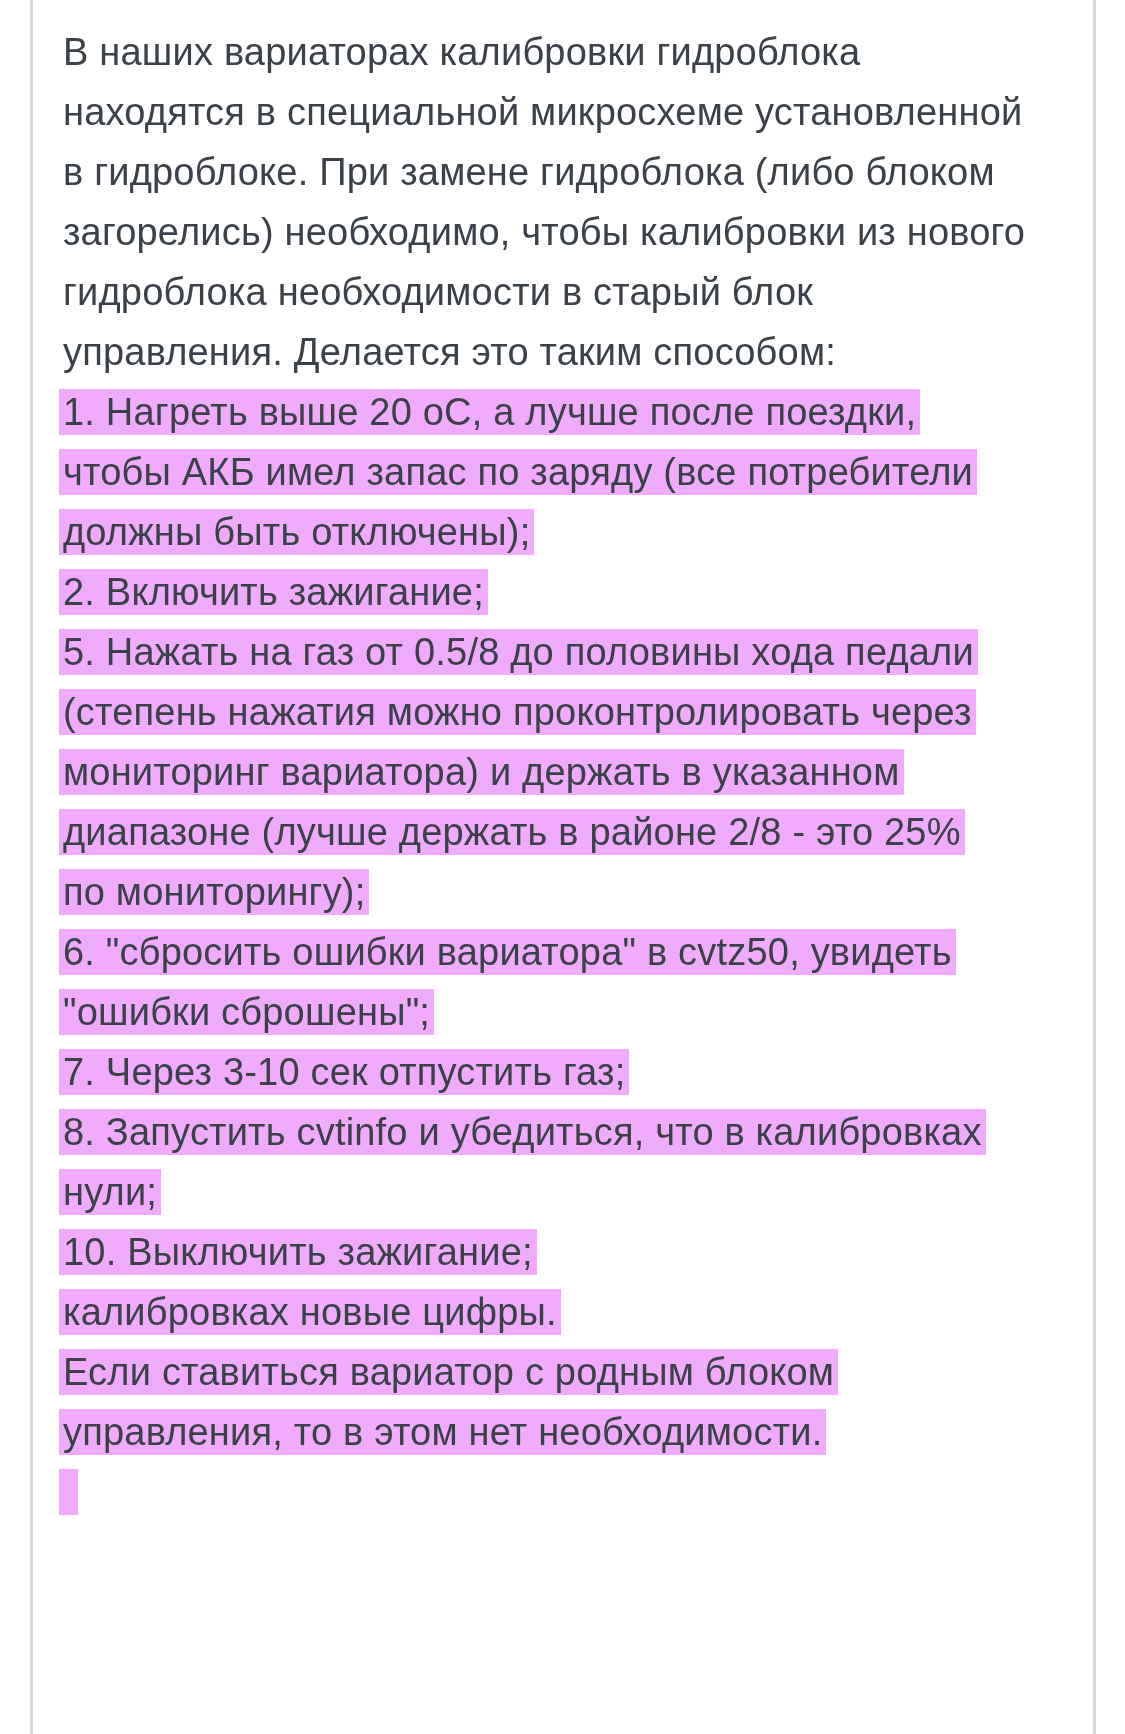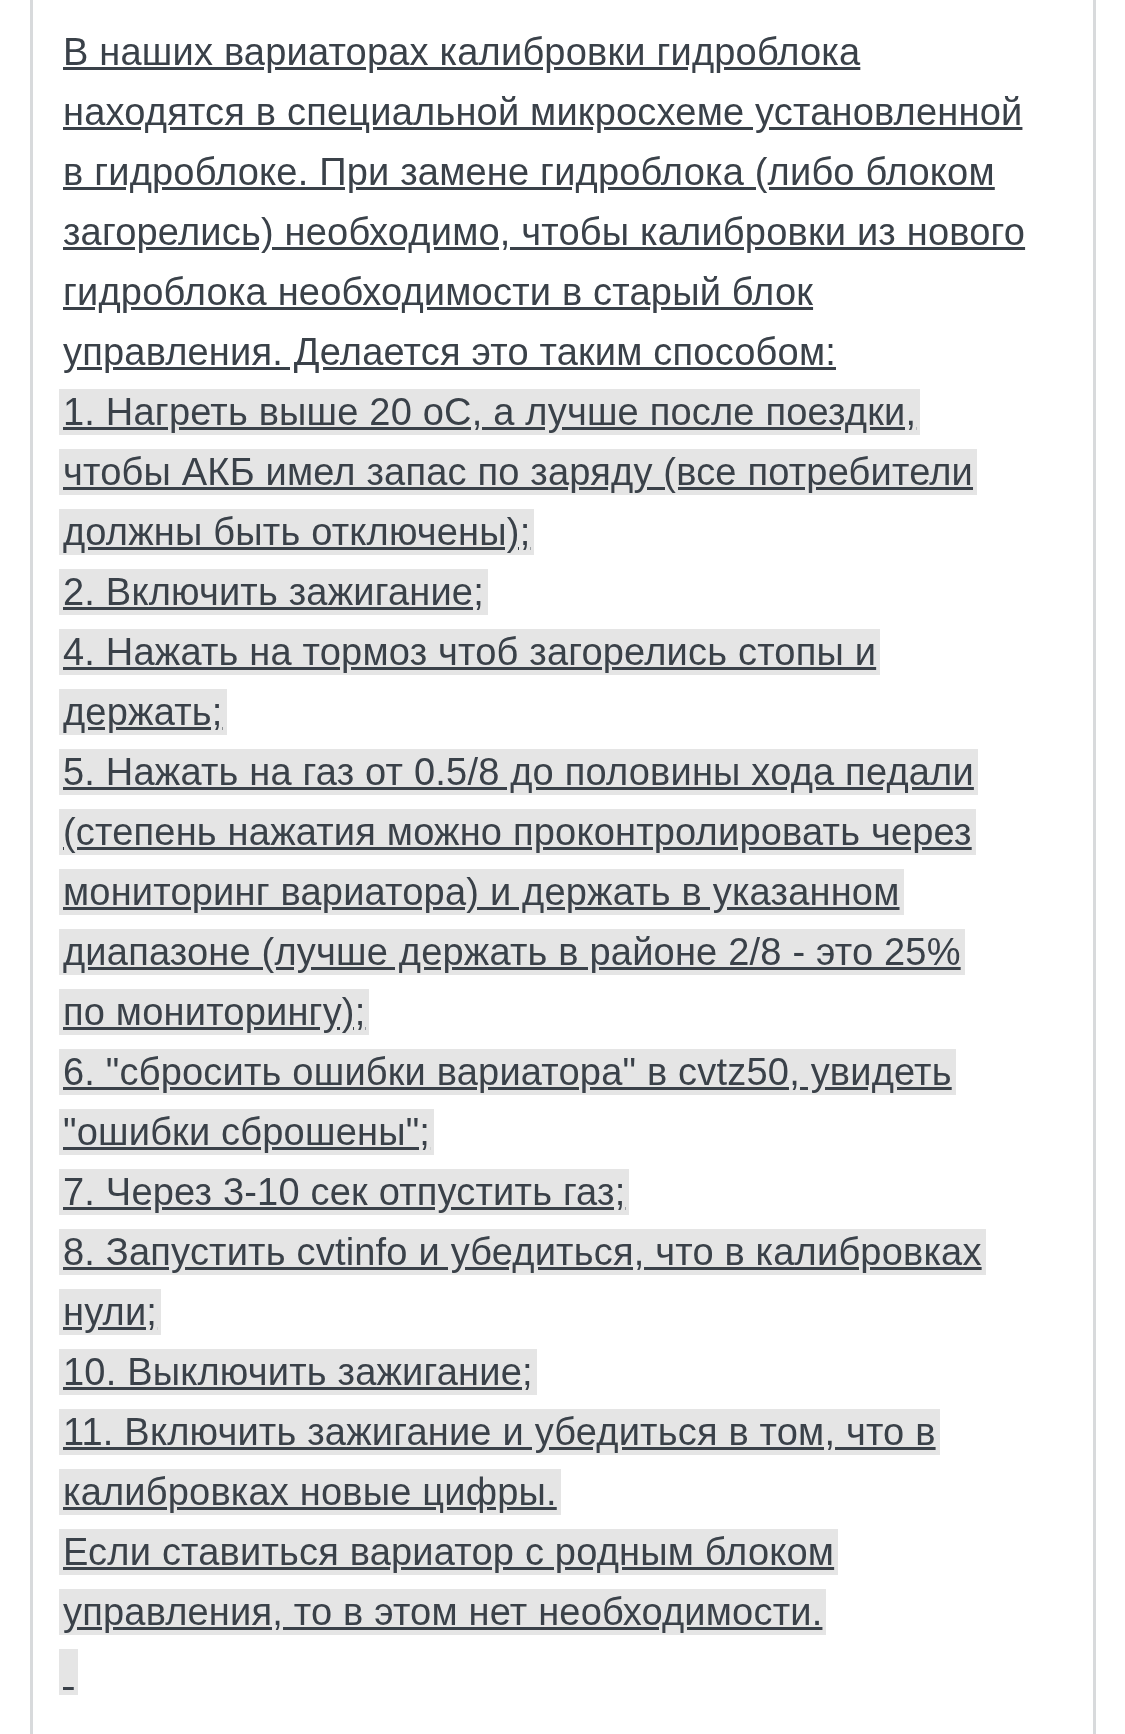--- a/index.html
+++ b/index.html
@@ -34,24 +34,23 @@
     color: #3a4149;
     letter-spacing: 0.2px;
   }
   .para {
     margin: 0;
     padding: 0;
   }
   .line {
     display: block;
     white-space: nowrap;
-    text-decoration: underline;
   }
   .hl {
-    background: #e5e5e5;
+    background: #f0abfc;
     padding: 2px 4px;
     margin: 0 -4px;
   }
 </style>
 </head>
 <body>
 
 <div class="page">
   <div class="vline vline-left"></div>
   <div class="vline vline-right"></div>
@@ -66,24 +65,20 @@
       </p>
       <p class="para">
         <span class="line"><span class="hl">1. Нагреть выше 20 оС, а лучше после поездки,</span></span>
         <span class="line"><span class="hl">чтобы АКБ имел запас по заряду (все потребители</span></span>
         <span class="line"><span class="hl">должны быть отключены);</span></span>
       </p>
       <p class="para">
         <span class="line"><span class="hl">2. Включить зажигание;</span></span>
       </p>
       <p class="para">
-        <span class="line"><span class="hl">4. Нажать на тормоз чтоб загорелись стопы и</span></span>
-        <span class="line"><span class="hl">держать;</span></span>
-      </p>
-      <p class="para">
         <span class="line"><span class="hl">5. Нажать на газ от 0.5/8 до половины хода педали</span></span>
         <span class="line"><span class="hl">(степень нажатия можно проконтролировать через</span></span>
         <span class="line"><span class="hl">мониторинг вариатора) и держать в указанном</span></span>
         <span class="line"><span class="hl">диапазоне (лучше держать в районе 2/8 - это 25%</span></span>
         <span class="line"><span class="hl">по мониторингу);</span></span>
       </p>
       <p class="para">
         <span class="line"><span class="hl">6. "сбросить ошибки вариатора" в cvtz50, увидеть</span></span>
         <span class="line"><span class="hl">"ошибки сброшены";</span></span>
       </p>
@@ -91,21 +86,20 @@
         <span class="line"><span class="hl">7. Через 3-10 сек отпустить газ;</span></span>
       </p>
       <p class="para">
         <span class="line"><span class="hl">8. Запустить cvtinfo и убедиться, что в калибровках</span></span>
         <span class="line"><span class="hl">нули;</span></span>
       </p>
       <p class="para">
         <span class="line"><span class="hl">10. Выключить зажигание;</span></span>
       </p>
       <p class="para">
-        <span class="line"><span class="hl">11. Включить зажигание и убедиться в том, что в</span></span>
         <span class="line"><span class="hl">калибровках новые цифры.</span></span>
       </p>
       <p class="para">
         <span class="line"><span class="hl">Если ставиться вариатор с родным блоком</span></span>
         <span class="line"><span class="hl">управления, то в этом нет необходимости.</span></span>
       </p>
       <p class="para">
         <span class="line"><span class="hl">&nbsp;</span></span>
       </p>
     </div>

